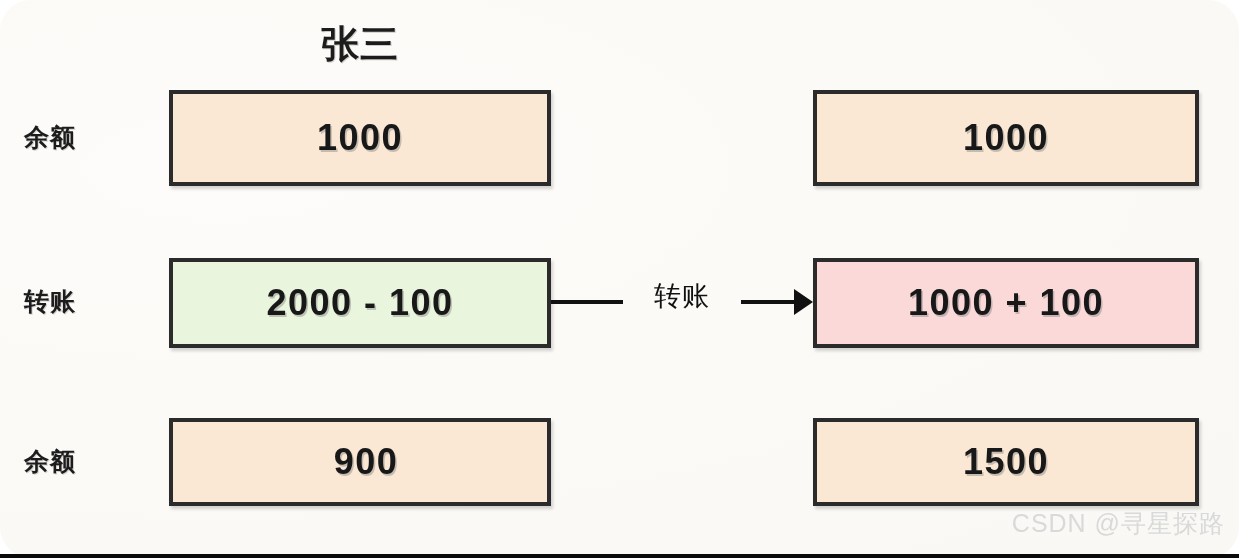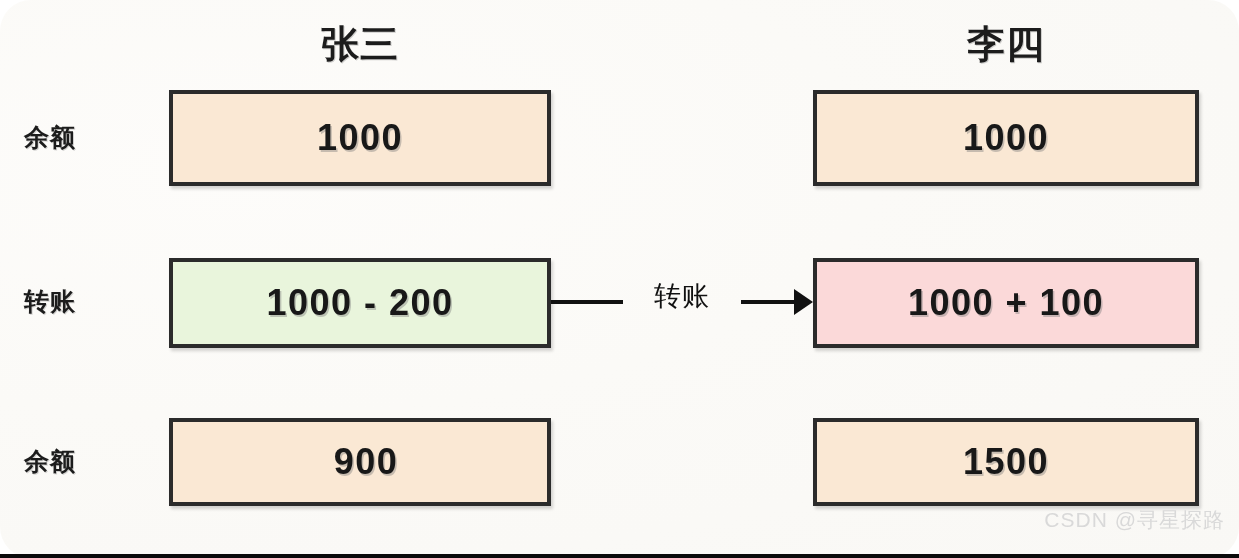--- a/index.html
+++ b/index.html
@@ -97,22 +97,22 @@
     color: #111111;
     background: transparent;
     white-space: nowrap;
     letter-spacing: 1px;
   }
 
   
   #watermark {
     position: absolute;
     right: 14px;
-    bottom: 24px;
-    font-size: 21px;
+    bottom: 18px;
+    font-size: 25px;
     color: #d9d9d9;
     letter-spacing: 1px;
     white-space: nowrap;
     user-select: none;
   }
   
   #bottom-strip {
     position: absolute;
     left: 0;
     bottom: 0;
@@ -120,35 +120,34 @@
     height: 4px;
     background: #0a0a0a;
   }
 </style>
 </head>
 <body>
 
 <div id="canvas">
 
   <div class="col-header" id="hdr-left">张三</div>
-  <div class="col-header" id="hdr-right">李四</div>
 
   <div class="row-label" id="label-r0">余额</div>
   <div class="row-label" id="label-r1">转账</div>
   <div class="row-label" id="label-r2">余额</div>
 
   <div class="box" id="box-l0">
     <span class="value">1000</span>
   </div>
   <div class="box" id="box-r0">
     <span class="value">1000</span>
   </div>
 
   <div class="box" id="box-l1">
-    <span class="value">1000 - 200</span>
+    <span class="value">2000 - 100</span>
   </div>
   <div class="box" id="box-r1">
     <span class="value">1000 + 100</span>
   </div>
 
   <div id="arrow-group">
     <svg width="262" height="48" viewBox="0 0 262 48">
       <line x1="0" y1="24" x2="72" y2="24" stroke="#111111" stroke-width="4"></line>
       <line x1="190" y1="24" x2="243" y2="24" stroke="#111111" stroke-width="4"></line>
       <polygon points="243,11 262,24 243,37" fill="#111111"></polygon>

